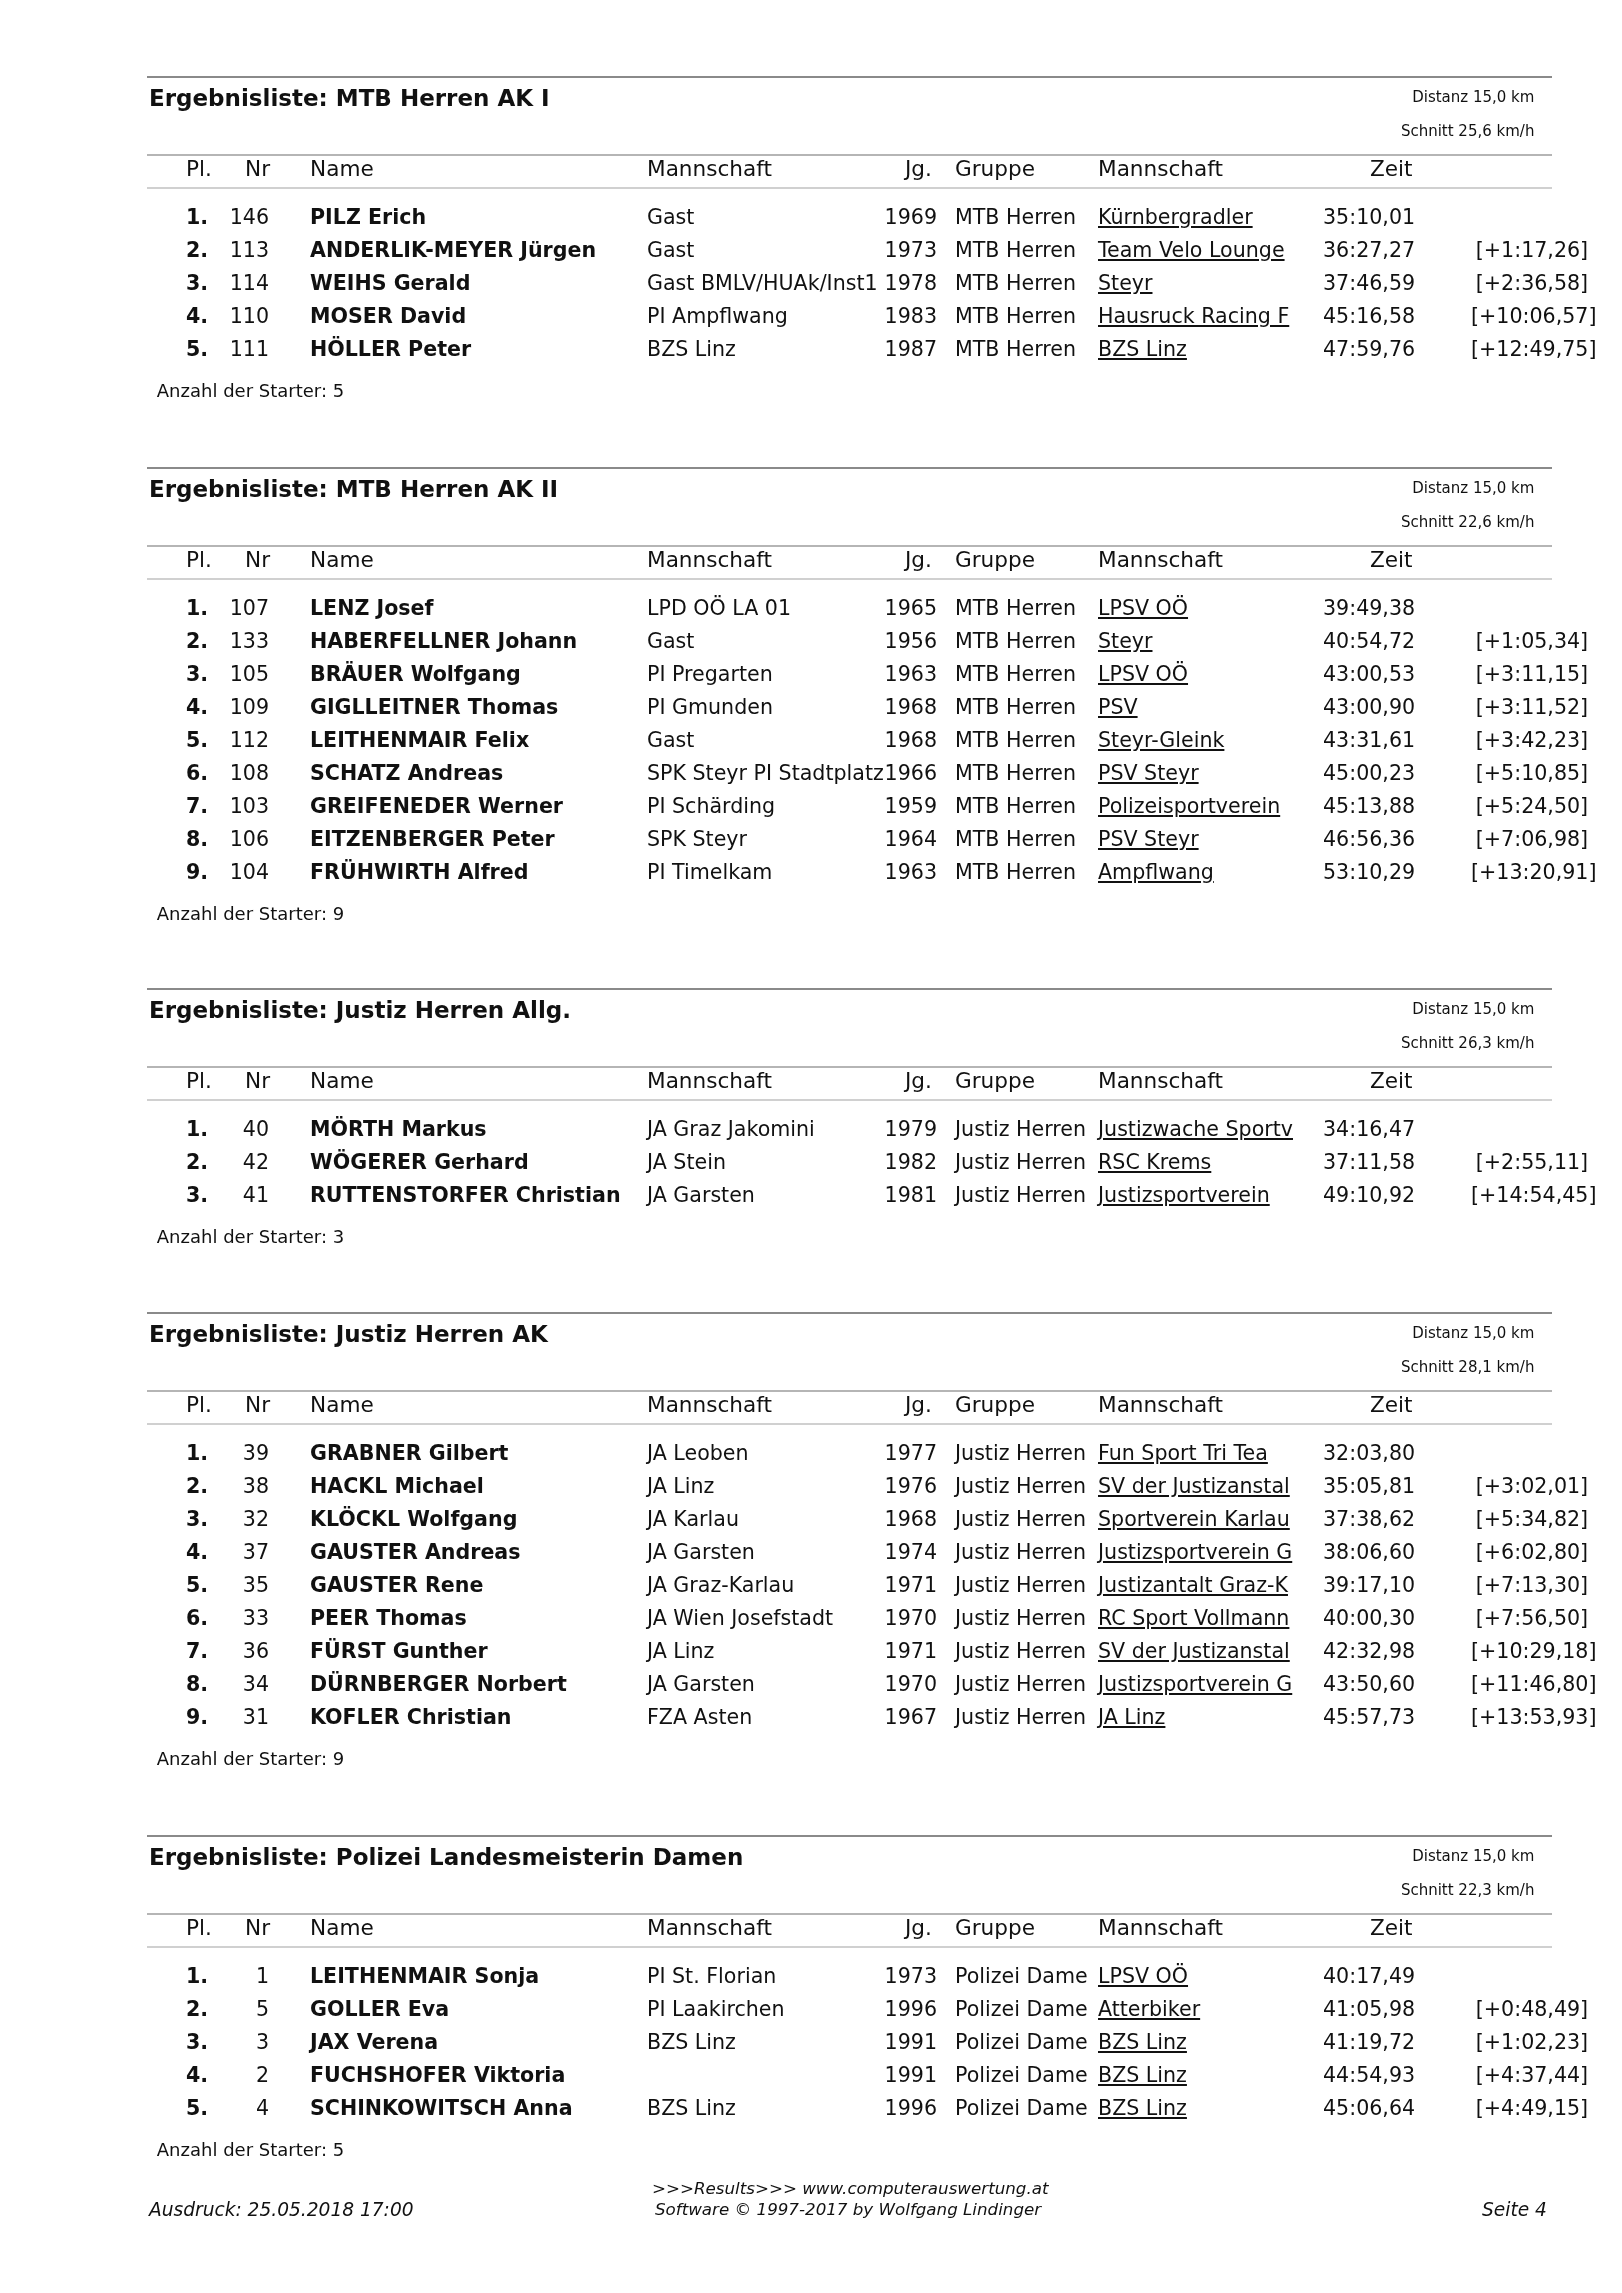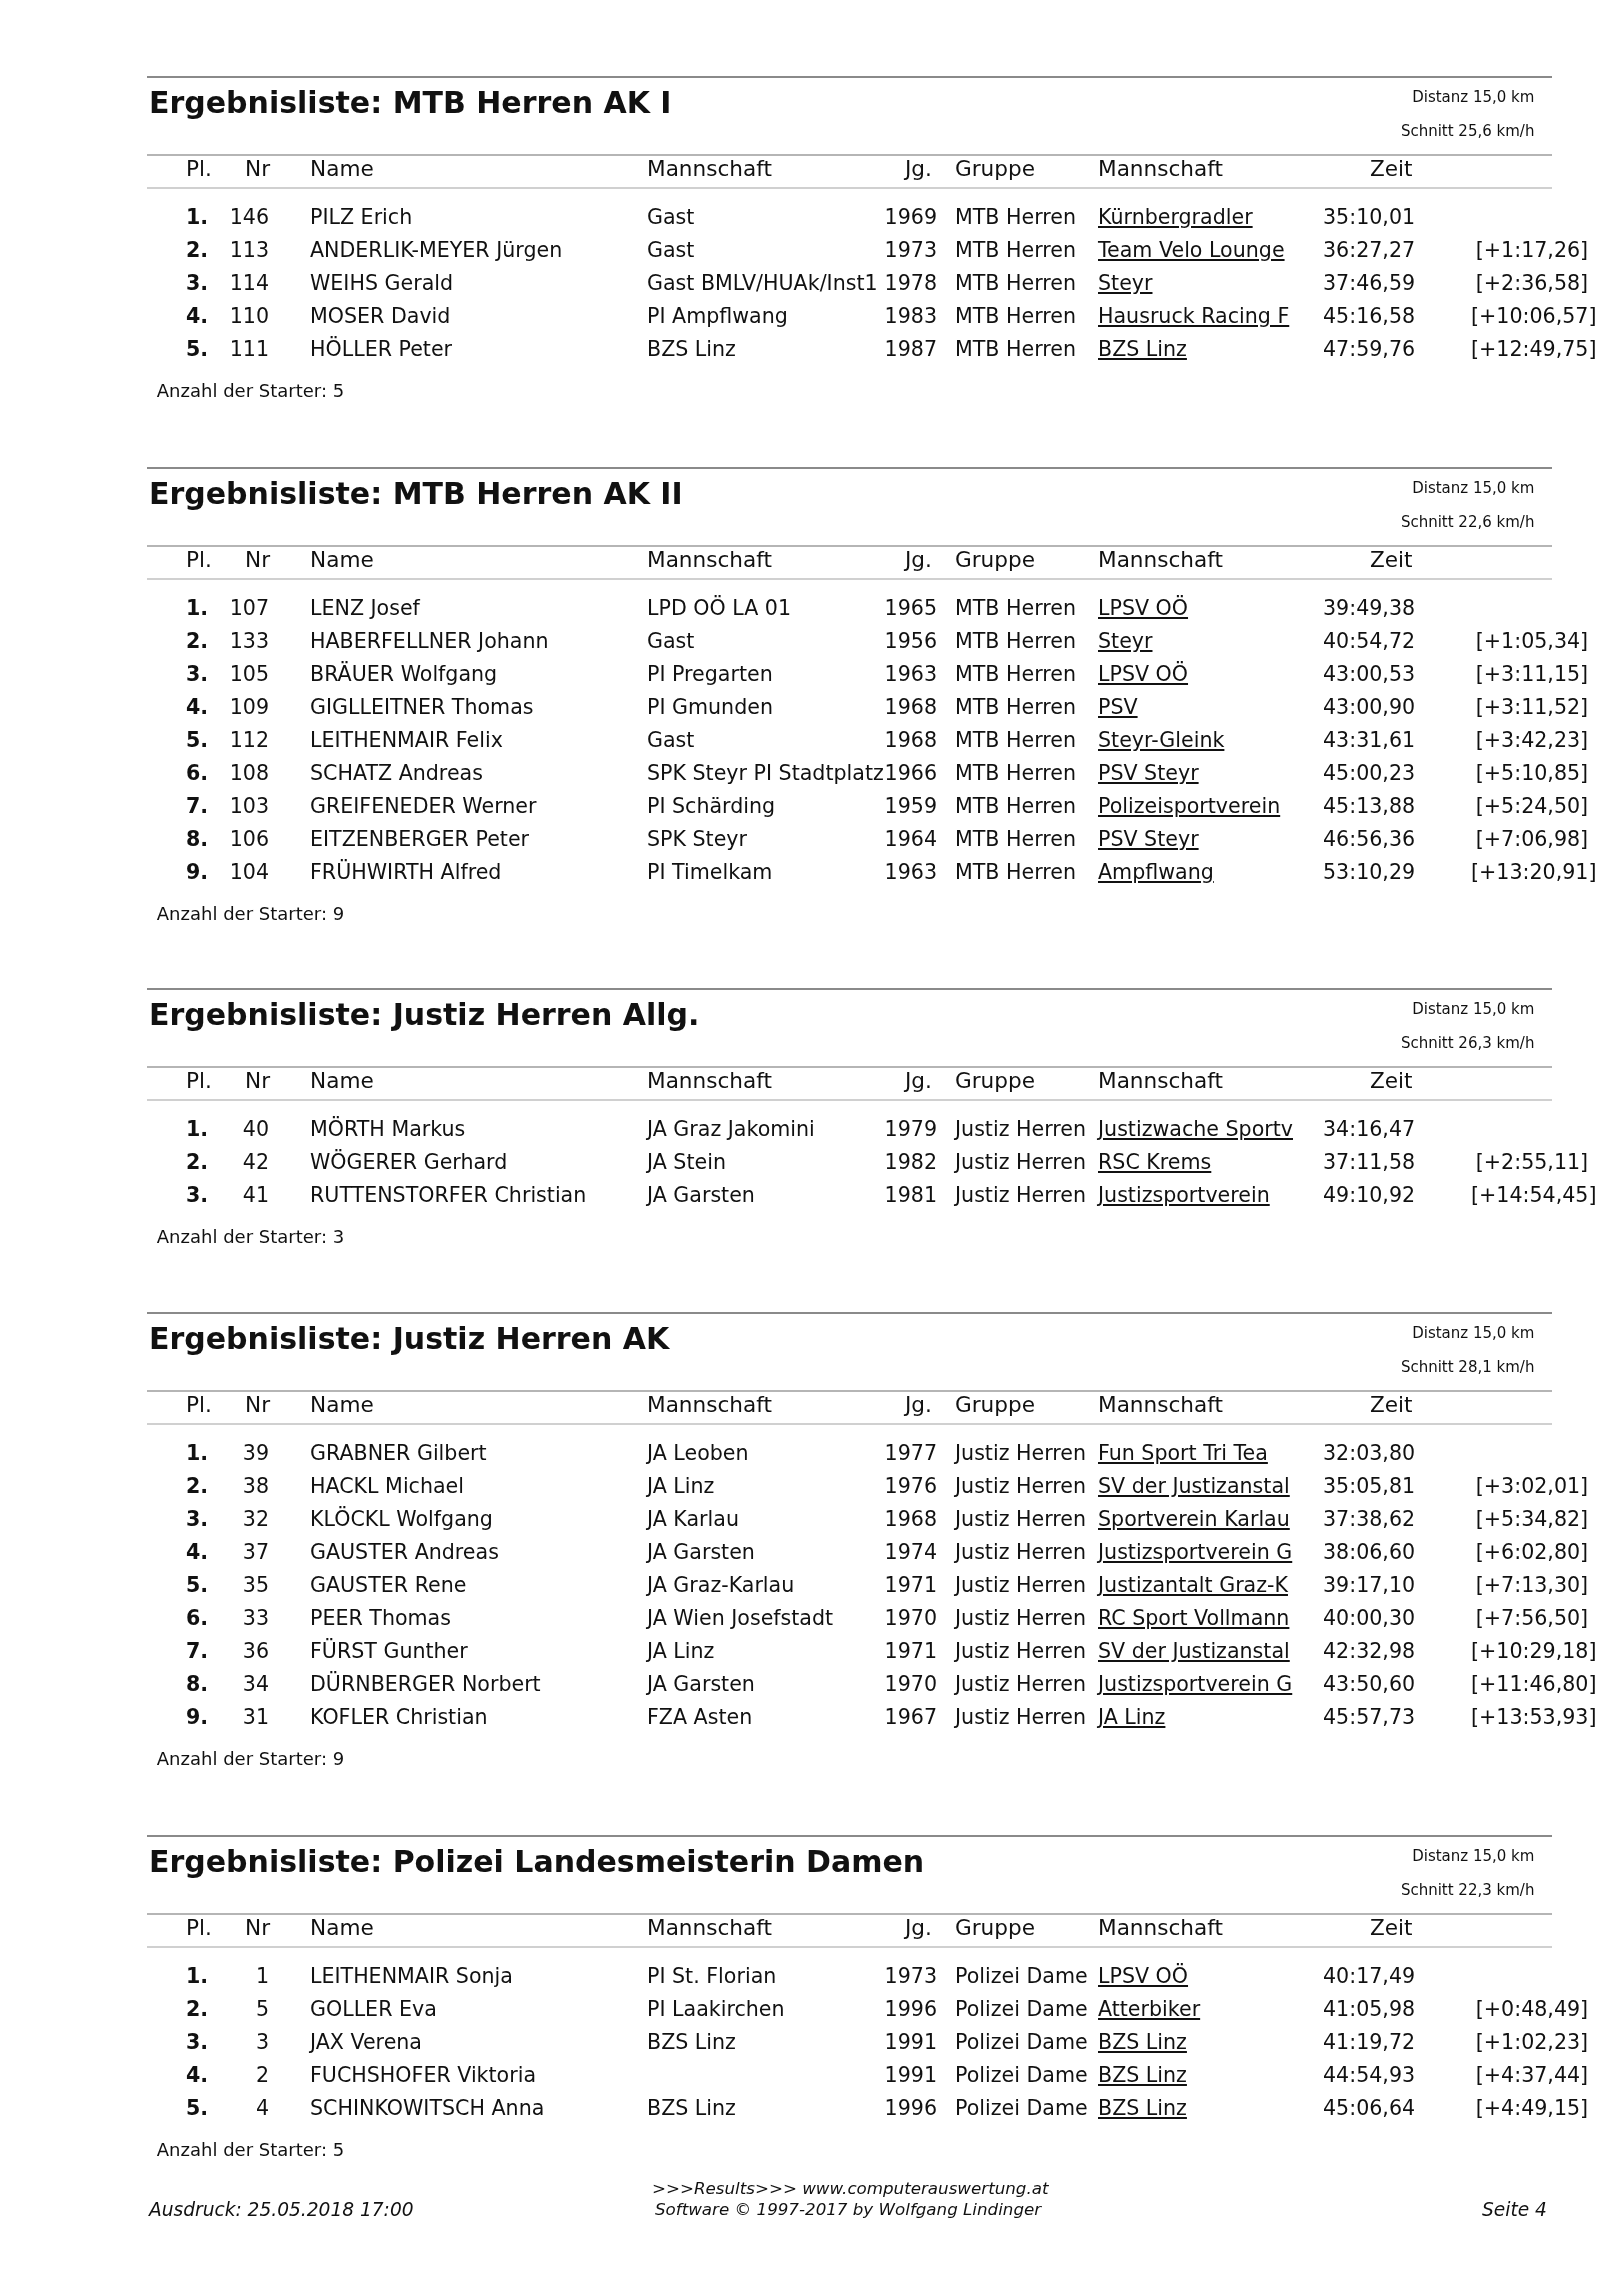--- a/index.html
+++ b/index.html
@@ -1,28 +1,28 @@
 <!DOCTYPE html>
 <html><head>
 <meta charset="utf-8">
 <style>
   html, body { margin:0; padding:0; background:#ffffff; }
   body { width:1622px; height:2294px; position:relative; font-family:"DejaVu Sans", sans-serif; color:#111; overflow:hidden; }
   .section { position:absolute; left:147px; width:1405px; }
   .top-rule { position:absolute; left:0; top:0; width:1405px; height:0; border-top:2px solid #8a8a8a; }
-  .title { position:absolute; left:2px; top:8.8px; font-size:30px; font-weight:bold; letter-spacing:0px; white-space:nowrap; }
+  .title { position:absolute; left:2px; top:8.8px; font-size:23px; font-weight:bold; letter-spacing:0px; white-space:nowrap; }
   .meta { position:absolute; right:17.6px; top:3.9px; text-align:right; font-size:15px; line-height:34px; white-space:nowrap; }
   .head-rule-top { position:absolute; left:0; top:78px; width:1405px; border-top:2px solid #b5b5b5; }
   .head-rule-bot { position:absolute; left:0; top:111px; width:1405px; border-top:2px solid #d0d0d0; }
   .colhead { position:absolute; top:80px; font-size:21.6px; white-space:nowrap; }
   .row { position:absolute; left:0; width:1405px; height:33px; font-size:20.6px; white-space:nowrap; }
   .cell { position:absolute; top:0; }
   .pl { left:39px; font-weight:bold; }
   .nr { left:67px; width:55px; text-align:right; }
-  .name { left:163px; }
+  .name { left:163px;font-weight:bold; }
   .team { left:500px; }
   .jg { left:735px; width:55px; text-align:right; }
   .grp { left:808px; }
   .club { left:951px;text-decoration:underline; }
   .time { left:1176px; }
   .diff { left:1324px; width:122px; text-align:center; }
   .count { position:absolute; left:9.8px; font-size:18px; white-space:nowrap; }
   .footer { position:absolute; font-style:italic; font-size:18.6px; white-space:nowrap; }
 </style>
 </head>

